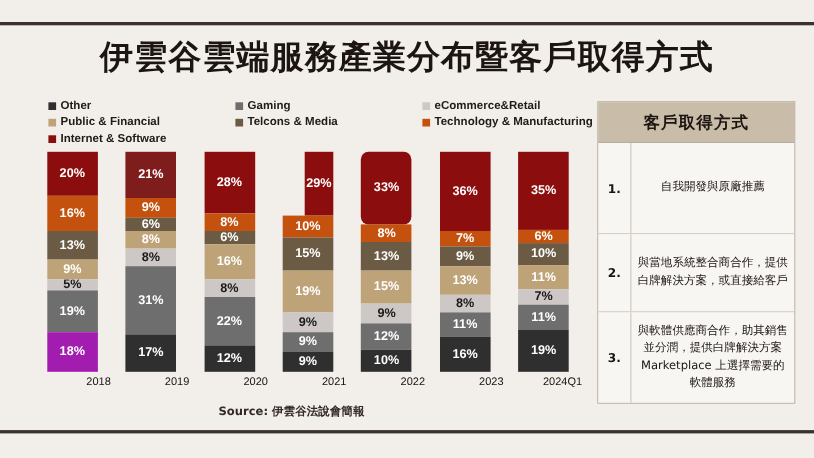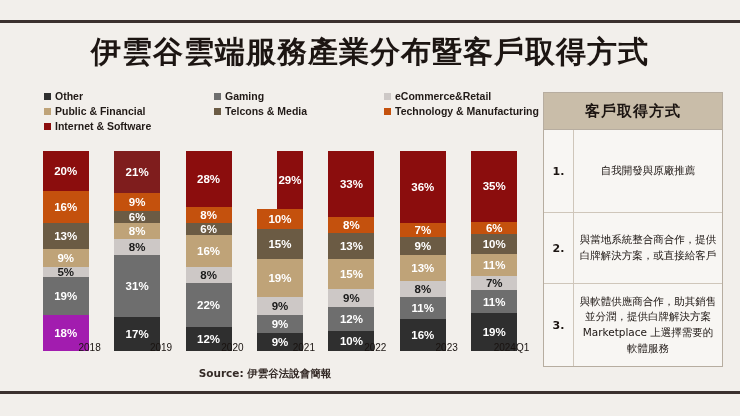--- a/index.html
+++ b/index.html
@@ -77,21 +77,21 @@
   .chart {
     position: absolute;
     left: 30px;
     top: 138px;
     width: 500px;
     height: 230px;
   }
   .bars {
     position: absolute;
     left: 0; right: 0;
-    top: 13px;
+    top: 0;
     height: 200px;
     display: flex;
     justify-content: space-around;
     align-items: flex-start;
   }
   .bar-col {
     width: 70px;
     height: 200px;
     display: flex;
     flex-direction: column;
@@ -283,21 +283,21 @@
             <div class="seg" style="background: rgb(196, 81, 13); color: rgb(255, 255, 255); flex: 0.1 0 0px;">10%</div>
             <div class="seg" style="background: rgb(107, 91, 68); color: rgb(255, 255, 255); flex: 0.15 0 0px;">15%</div>
             <div class="seg" style="background: rgb(191, 163, 120); color: rgb(255, 255, 255); flex: 0.19 0 0px;">19%</div>
             <div class="seg" style="background: rgb(205, 200, 198); color: rgb(26, 26, 26); flex: 0.09 0 0px;">9%</div>
             <div class="seg" style="background: rgb(110, 110, 110); color: rgb(255, 255, 255); flex: 0.09 0 0px;">9%</div>
             <div class="seg" style="background: rgb(47, 47, 47); color: rgb(255, 255, 255); flex: 0.09 0 0px;">9%</div>
           </div>
         </div>
         <div class="bar-col">
           <div class="bar">
-            <div class="seg" style="background: rgb(139, 13, 13); color: rgb(255, 255, 255); flex: 0.33 0 0px;">33%</div>
+            <div class="seg" style="background: rgb(139, 13, 13); color: rgb(255, 255, 255); flex: 0.33 0 0px; border-radius: 7px;">33%</div>
             <div class="seg" style="background: rgb(196, 81, 13); color: rgb(255, 255, 255); flex: 0.08 0 0px;">8%</div>
             <div class="seg" style="background: rgb(107, 91, 68); color: rgb(255, 255, 255); flex: 0.13 0 0px;">13%</div>
             <div class="seg" style="background: rgb(191, 163, 120); color: rgb(255, 255, 255); flex: 0.15 0 0px;">15%</div>
             <div class="seg" style="background: rgb(205, 200, 198); color: rgb(26, 26, 26); flex: 0.09 0 0px;">9%</div>
             <div class="seg" style="background: rgb(110, 110, 110); color: rgb(255, 255, 255); flex: 0.12 0 0px;">12%</div>
             <div class="seg" style="background: rgb(47, 47, 47); color: rgb(255, 255, 255); flex: 0.1 0 0px;">10%</div>
           </div>
         </div>
         <div class="bar-col">
           <div class="bar">

